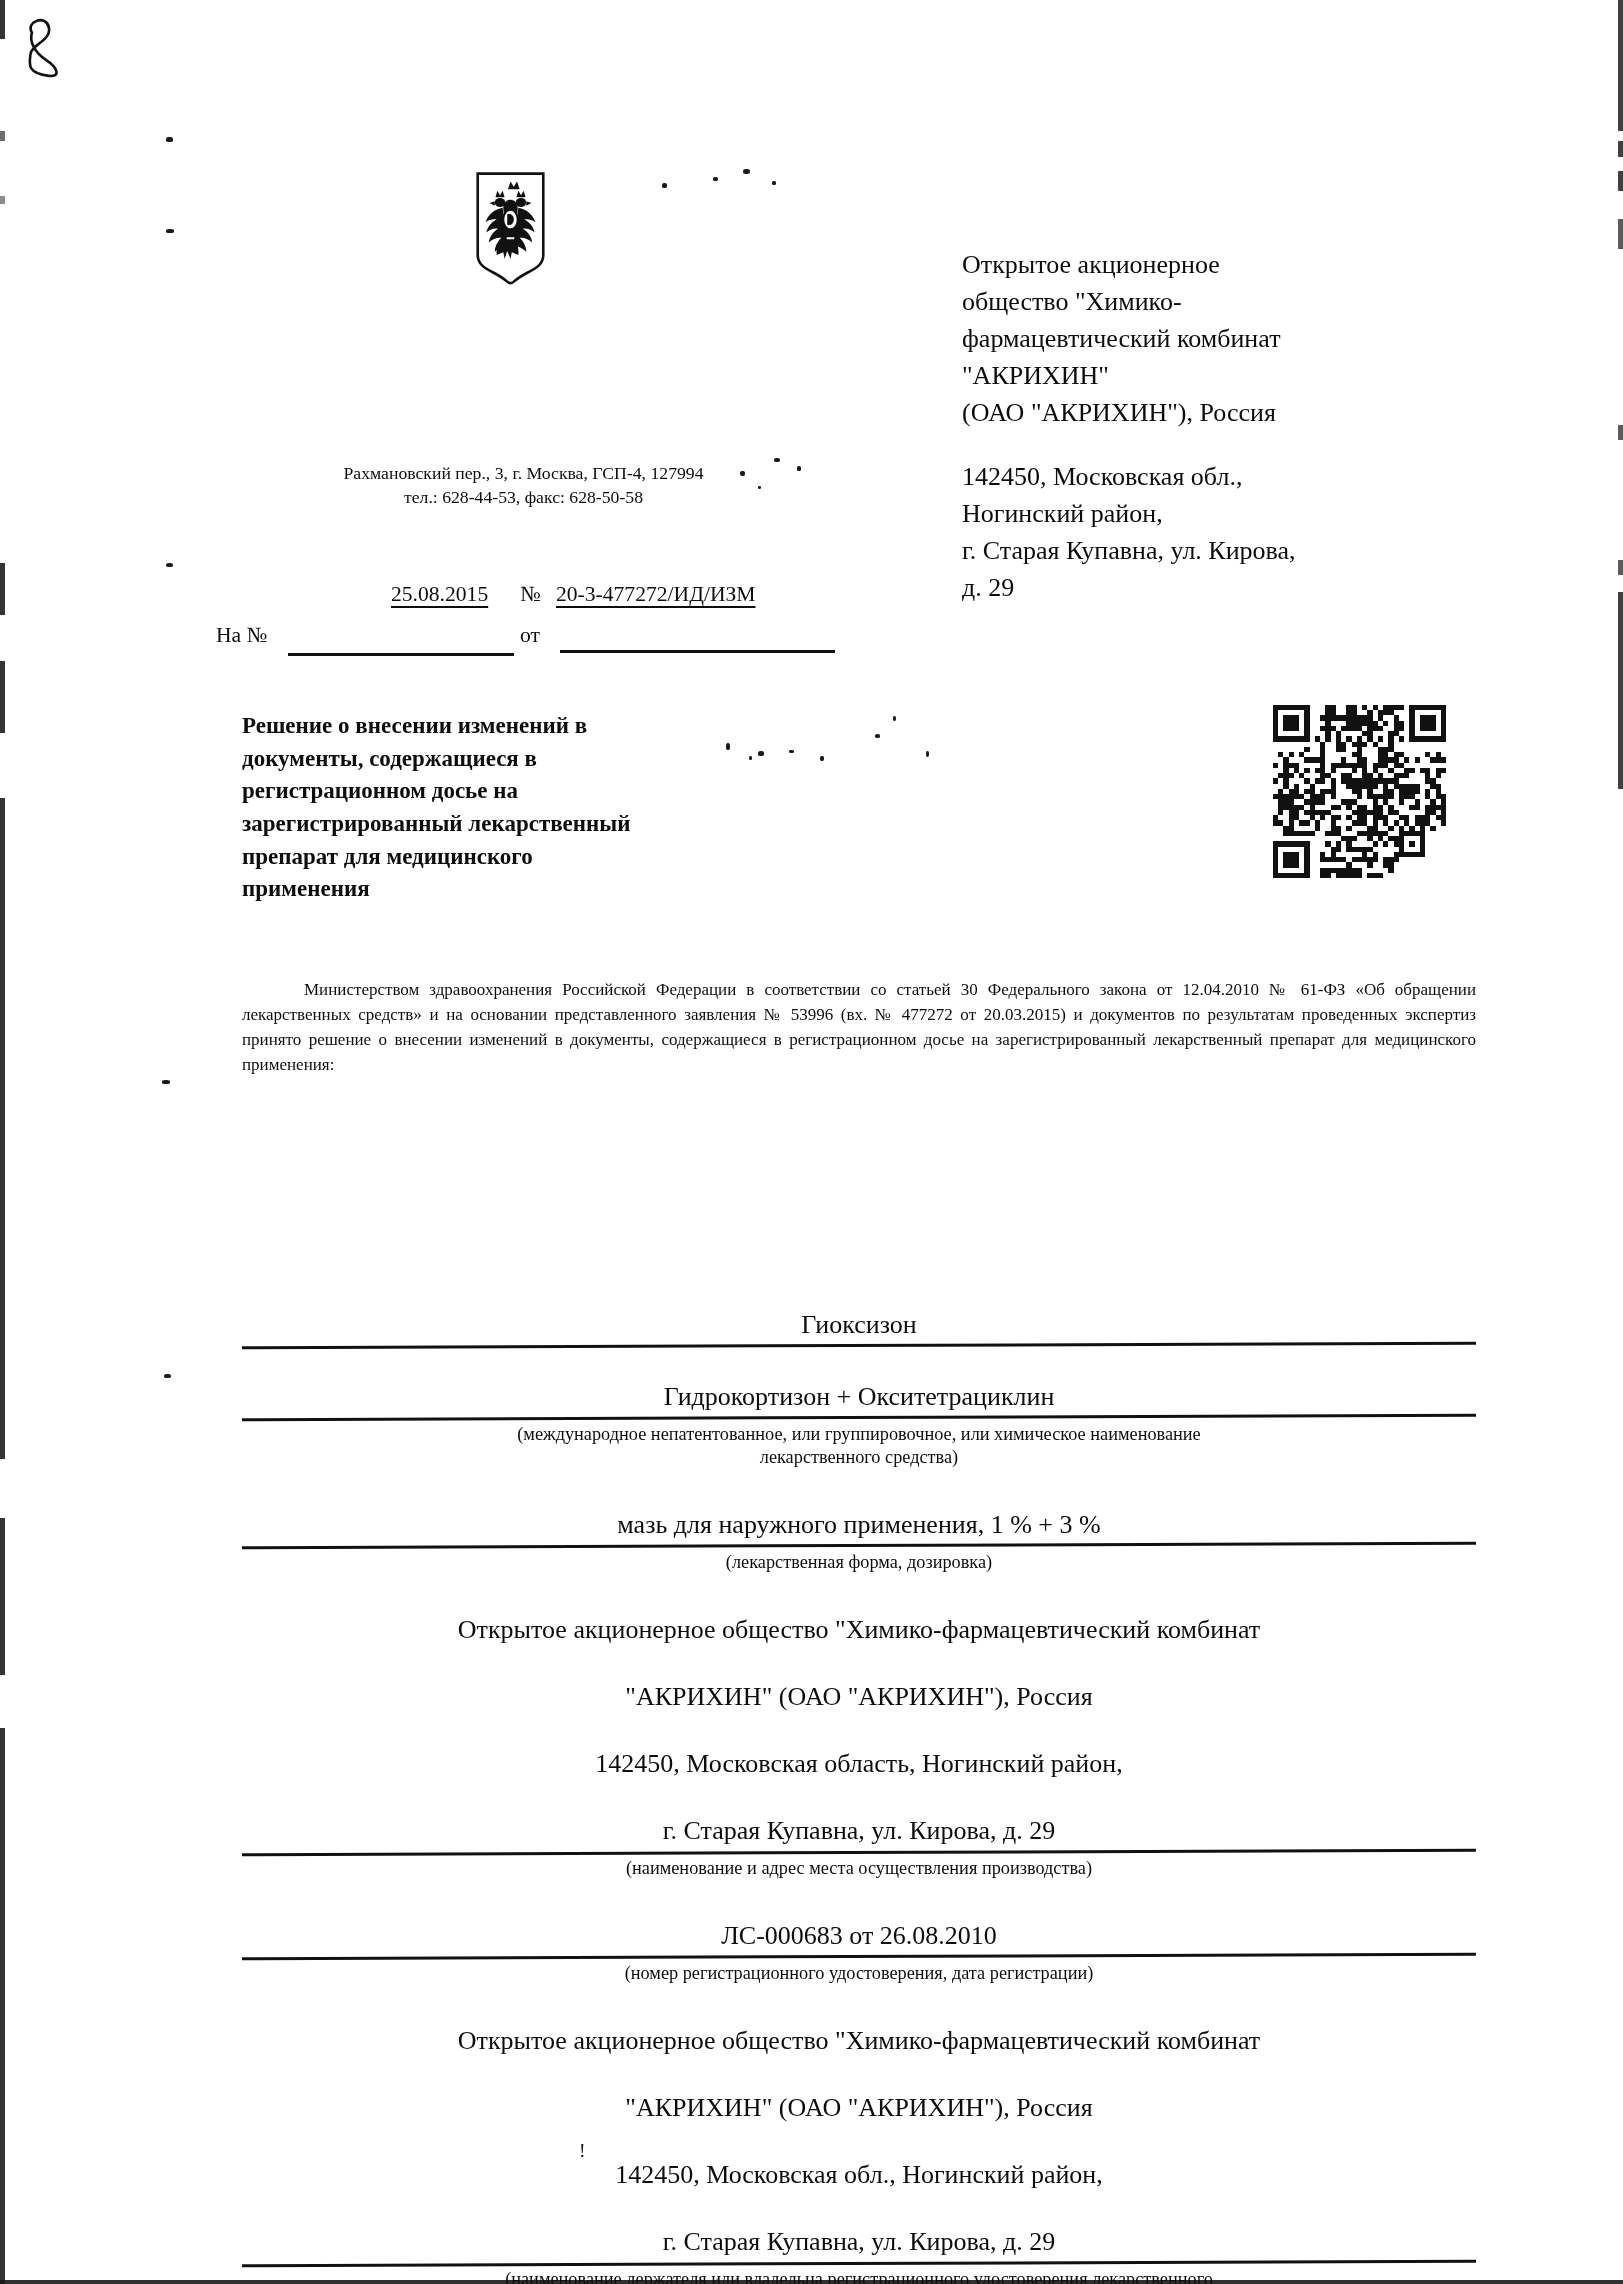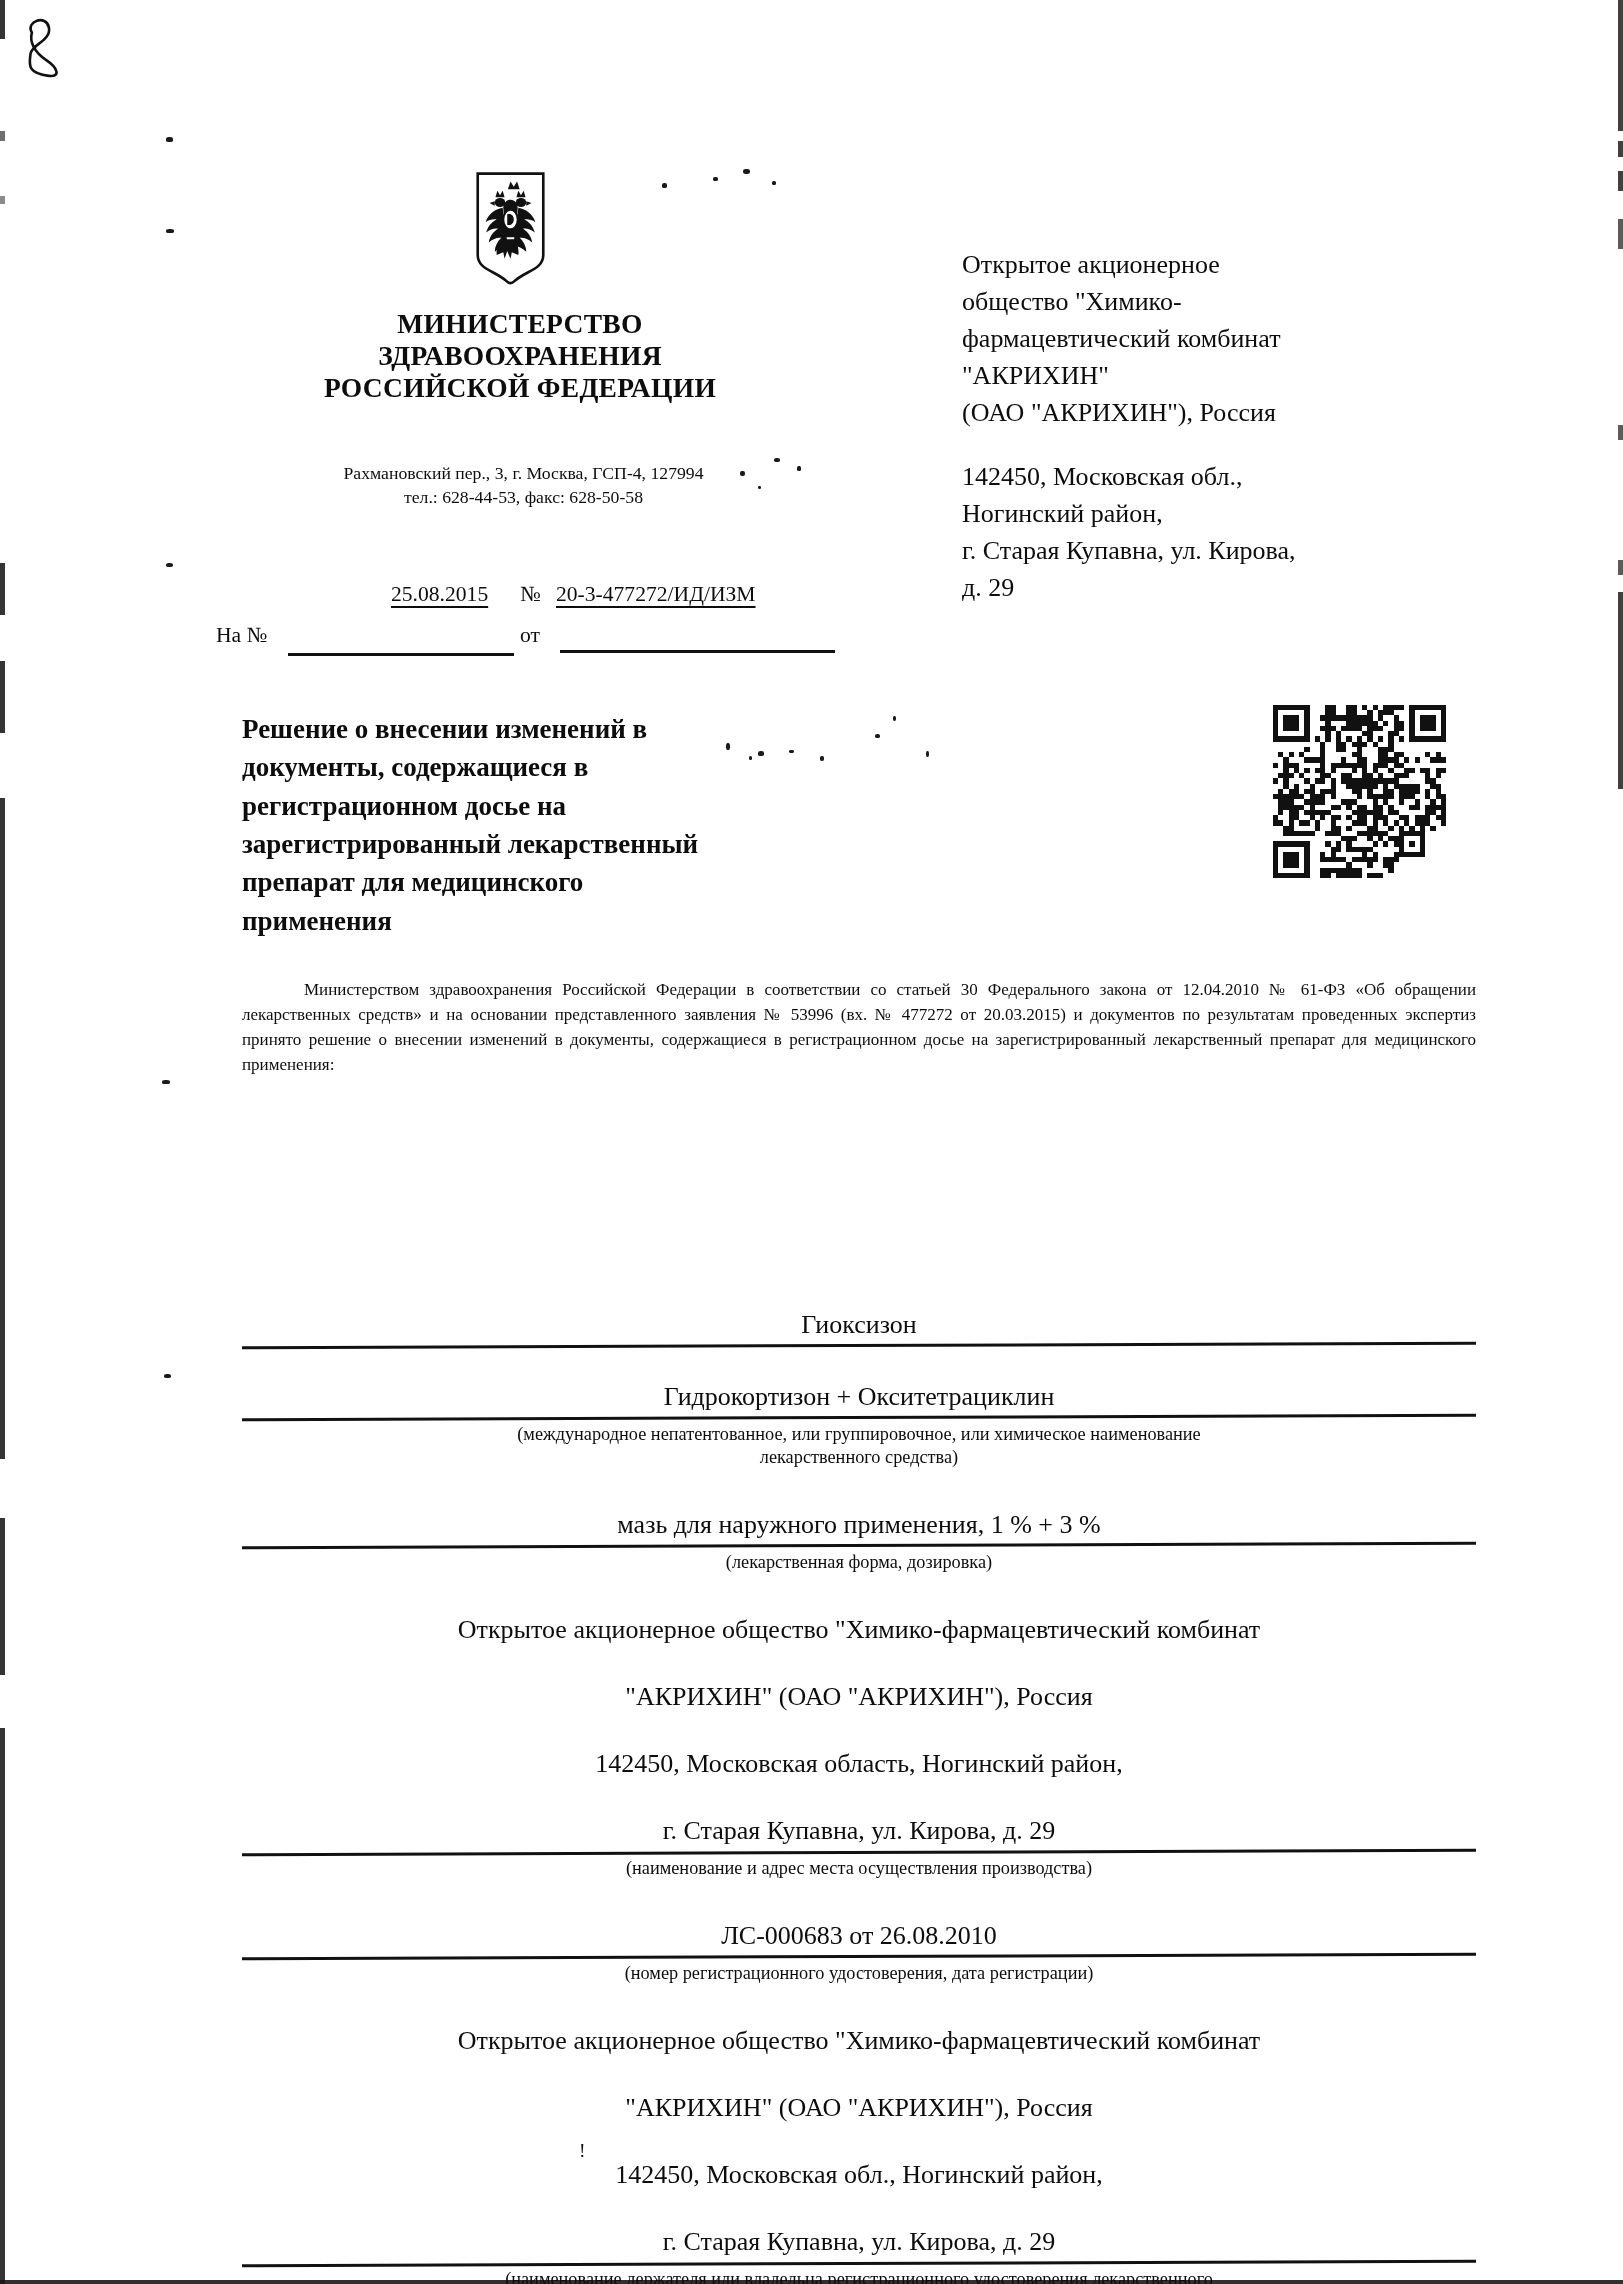--- a/index.html
+++ b/index.html
@@ -185,21 +185,21 @@
     line-height: 1.42;
   }
   .addressee .gap { height: 27.5px; }
 
   
   .subject {
     position: absolute;
     left: 242px;
     top: 710px;
     width: 524px;
-    font-size: 27px;
+    font-size: 23px;
     font-weight: bold;
     line-height: 1.42;
   }
 
   
   .qr {
     position: absolute;
     left: 1273px;
     top: 705px;
     width: 173px;
@@ -313,25 +313,20 @@
         <path d="M72 56 c12 2 22 10 26 22 -6 -4 -12 -5 -17 -4 8 4 14 11 16 20 -6 -5 -12 -7 -18 -6 8 5 13 12 14 21 -7 -6 -13 -8 -19 -7 6 6 10 13 10 21 -8 -7 -14 -9 -20 -8z"></path>
 
         <path d="M44 104 c-4 8 -6 16 -5 24 l10 -4 2 10 4 -12 5 12 2 -10 10 4 c1 -8 -1 -16 -5 -24z"></path>
 
         <ellipse cx="60" cy="74" rx="11" ry="15" fill="#fff" stroke="#111" stroke-width="3"></ellipse>
         <path d="M55 66 c6 -2 10 2 10 8 0 6 -5 10 -10 8z"></path>
       </g>
     </svg>
   </div>
 
-  <div class="ministry">
-    <div>МИНИСТЕРСТВО</div>
-    <div>ЗДРАВООХРАНЕНИЯ</div>
-    <div>РОССИЙСКОЙ ФЕДЕРАЦИИ</div>
-  </div>
 
   <div class="ministry-contact">
     <div>Рахмановский пер., 3, г. Москва, ГСП-4, 127994</div>
     <div>тел.: 628-44-53, факс: 628-50-58</div>
   </div>
 
   <div class="refline">
     <span class="r-date">25.08.2015</span>
     <span class="r-no-sign">№</span>
     <span class="r-no">20-3-477272/ИД/ИЗМ</span>

